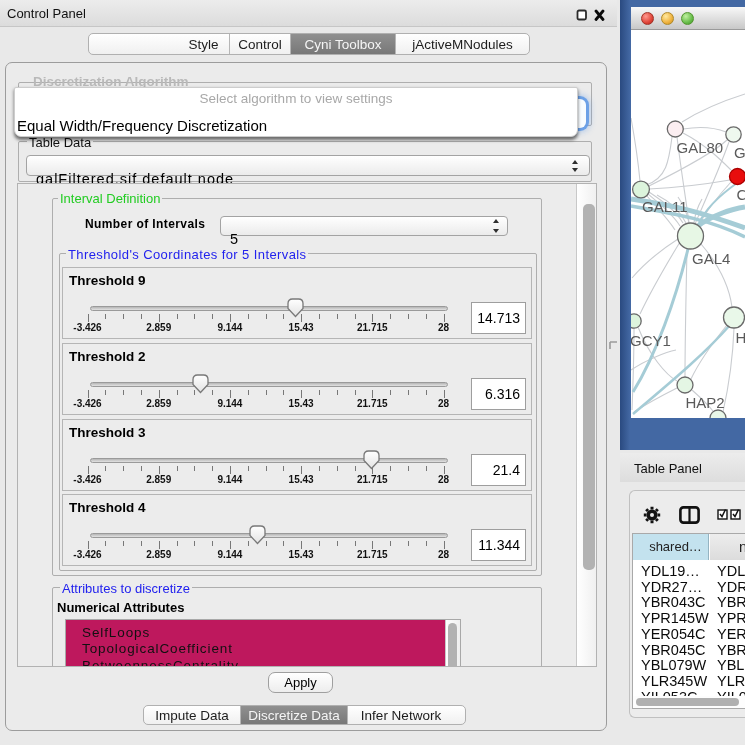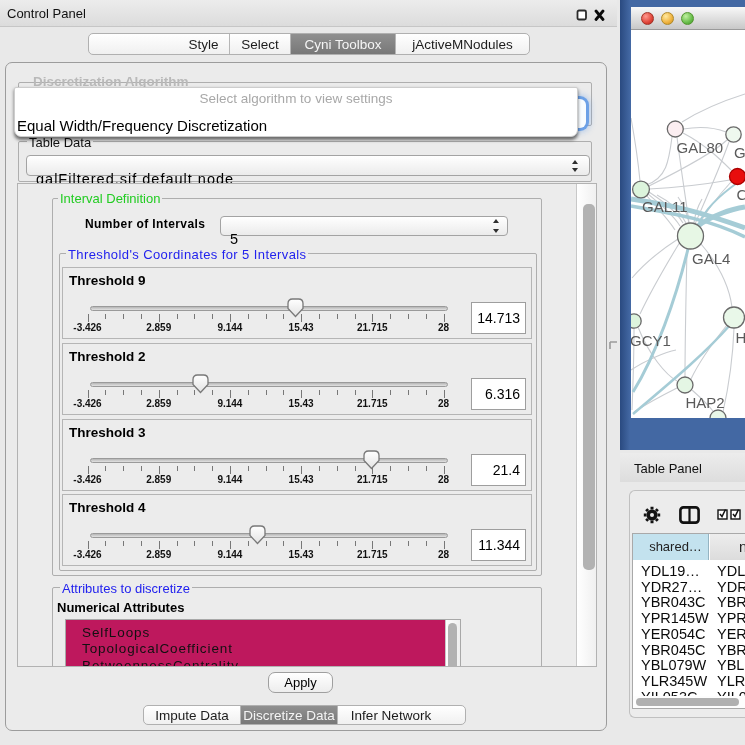--- a/index.html
+++ b/index.html
@@ -77,21 +77,21 @@
  <path d="M20,2 L27,10.5 M27,2 L20,10.5" stroke="#0a0a0a" stroke-width="2.8" stroke-linecap="round"></path>
 </svg>
 <div class="abs" id="tabbar">
  <div class="seg" style="width:89px;margin-top:28px;"><svg width="12" height="15" viewBox="0 0 12 15" style="margin-right:4px;">
         <path d="M2.5,4 L2.5,12.5 M2.5,6.5 L8,6.5 M2.5,12.2 L8,12.2" stroke="#4a5a6a" stroke-width="1.4" fill="none"></path>
         <circle cx="2.5" cy="3" r="2.4" fill="#3fa045" stroke="#1d7023" stroke-width="0.8"></circle>
         <circle cx="8.7" cy="6.5" r="2.4" fill="#56b95c" stroke="#1d7023" stroke-width="0.8"></circle>
         <circle cx="8.7" cy="12" r="2.4" fill="#56b95c" stroke="#1d7023" stroke-width="0.8"></circle>
       </svg>Network</div>
  <div class="seg" style="width:52px;">Style</div>
- <div class="seg" style="width:61px;">Select</div>
+ <div class="seg" style="width:61px;">Control</div>
  <div class="seg sel" style="width:105px;">Cyni Toolbox</div>
  <div class="seg" style="width:133px;">jActiveMNodules</div>
 </div>
 <div class="abs" id="panel">
 
  <div class="group" style="left:12px;top:19px;width:574px;height:44px;"></div>
  <div class="gtitle" style="left:25px;top:11px;color:#b9b9b9;font-weight:bold;background:transparent;font-size:13.5px;">Discretization Algorithm</div>
 
  <div class="group" style="left:12px;top:78px;width:574px;height:41px;"></div>
  <div class="gtitle" style="left:21px;top:72px;color:#111;">Table Data</div>
@@ -297,21 +297,21 @@
    <div class="vthumb" style="right:3px;top:3px;width:9px;height:57px;"></div>
  </div>
 
  <div class="vtrack" style="left:558px;top:0;width:21px;height:484px;"></div>
  <div class="vthumb" style="left:565px;top:20px;width:11.5px;height:366px;"></div>
 </div>
   </div>
 <div class="abs" id="apply">Apply</div>
 <div class="abs" id="btabs">
  <div class="seg" style="width:97px;text-align:right;">Impute Data</div>
- <div class="seg sel" style="width:97px;text-align:right;">Discretize Data</div>
+ <div class="seg sel" style="width:107px;text-align:right;">Discretize Data</div>
  <div class="seg" style="width:106px;">Infer Network</div>
 </div>
 
 <div class="abs" id="bluewin"></div>
 <svg class="abs" style="left:609px;top:341px;" width="10" height="10" viewBox="0 0 10 10">
     <path d="M1,1 L1,8 M1,1 L8,1" stroke="#9a9a9a" stroke-width="1.6" fill="none"></path>
   </svg>
 <div class="abs" id="wtitle">
  <div class="light" style="left:10px;background:radial-gradient(circle at 35% 30%,#ff9a90,#e0463a 60%,#b02015);border:0.5px solid #a03328;"></div>
  <div class="light" style="left:30px;background:radial-gradient(circle at 35% 30%,#ffe9a0,#efb23e 60%,#c58a1d);border:0.5px solid #b08a28;"></div>

